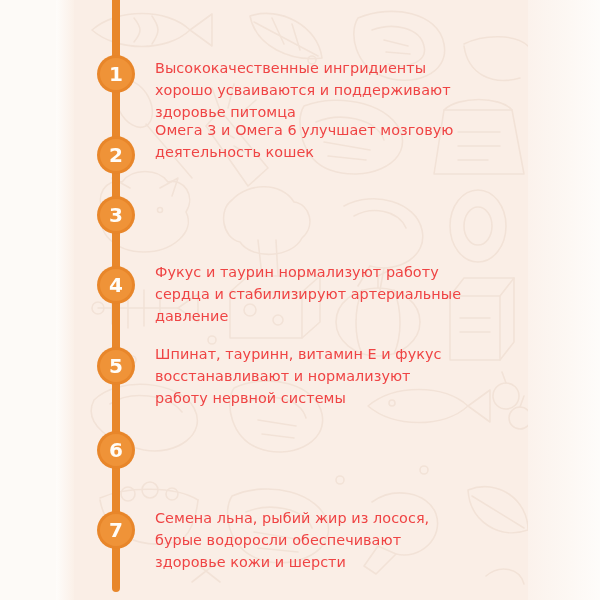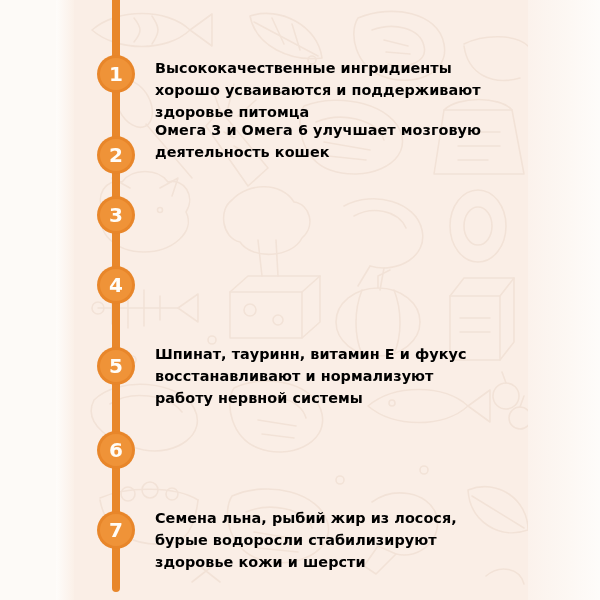--- a/index.html
+++ b/index.html
@@ -94,24 +94,24 @@
     font-weight: bold;
     line-height: 1;
     letter-spacing: 0;
   }
 
   
   .step-text {
     position: absolute;
     left: 155px;
     width: 350px;
-    color: #000000;
+    color: #ef4444;
     font-size: 14.4px;
     line-height: 1.52;
-    font-weight: bold;
+    font-weight: normal;
     white-space: pre-line;
     letter-spacing: 0.05px;
   }
 </style>
 </head>
 <body>
 
 <div id="infographic">
 
   <div class="bg-panel">
@@ -244,32 +244,35 @@
   <div class="step-text" style="top:120px">Омега 3 и Омега 6 улучшает мозговую
 деятельность кошек</div>
 
   <div class="step-node" style="top:196px">
     <span class="step-num">3</span>
   </div>
 
   <div class="step-node" style="top:266px">
     <span class="step-num">4</span>
   </div>
+  <div class="step-text" style="top:262px">Фукус и таурин нормализуют работу
+сердца и стабилизируют артериальные
+давление</div>
 
   <div class="step-node" style="top:347px">
     <span class="step-num">5</span>
   </div>
   <div class="step-text" style="top:344px">Шпинат, тауринн, витамин Е и фукус
 восстанавливают и нормализуют
 работу нервной системы</div>
 
   <div class="step-node" style="top:431px">
     <span class="step-num">6</span>
   </div>
 
   <div class="step-node" style="top:511px">
     <span class="step-num">7</span>
   </div>
   <div class="step-text" style="top:508px">Семена льна, рыбий жир из лосося,
-бурые водоросли  стабилизируют
+бурые водоросли  обеспечивают
 здоровье кожи и шерсти</div>
 
 </div>
 
 </body></html>

